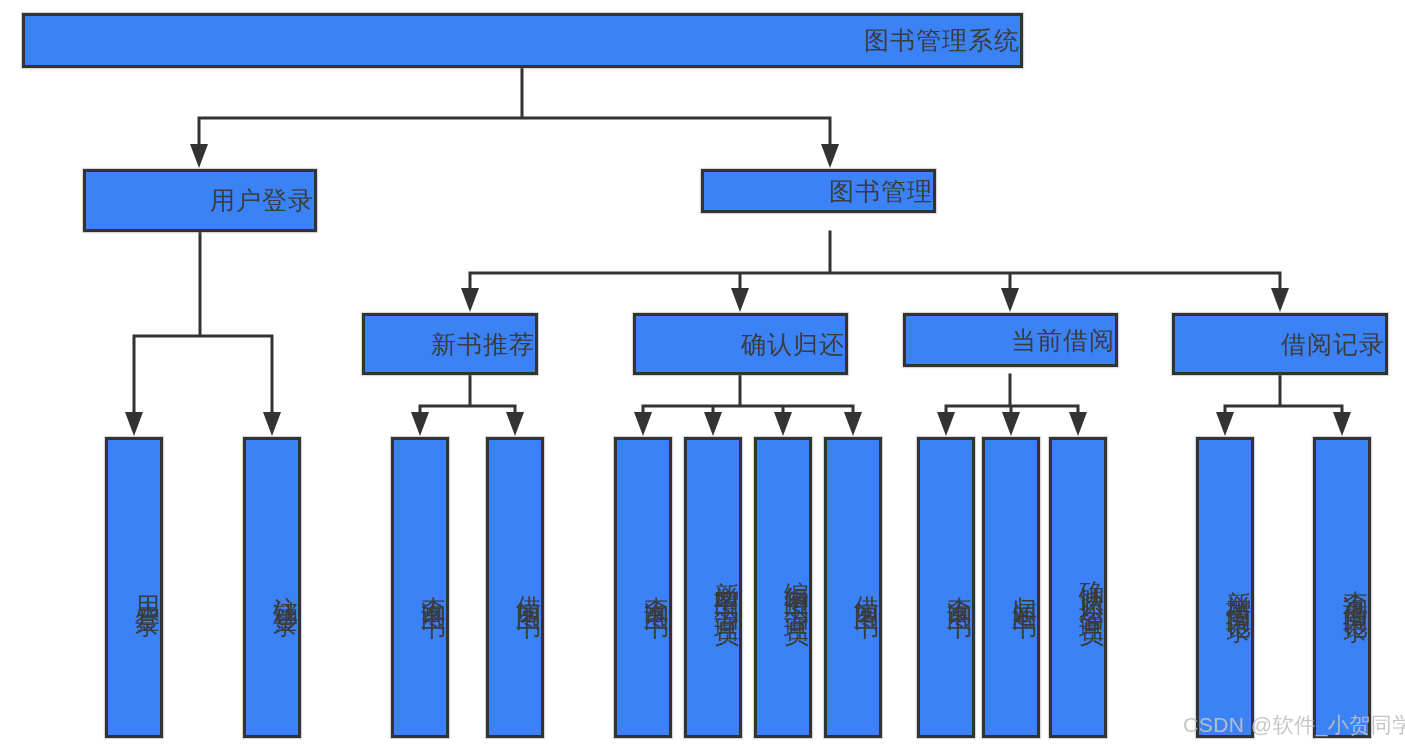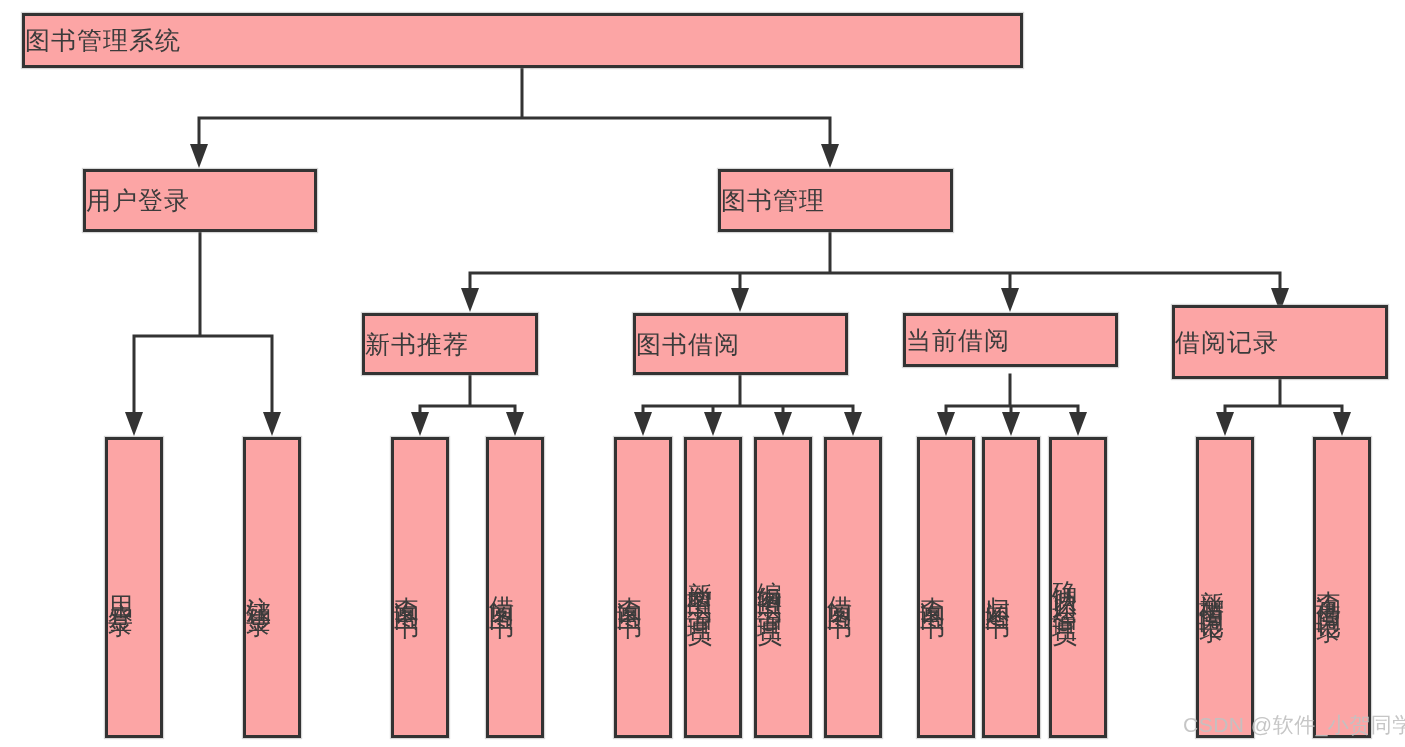--- a/index.html
+++ b/index.html
@@ -18,24 +18,24 @@
   .connectors {
     position: absolute;
     left: 0;
     top: 0;
     z-index: 0;
   }
   .box {
     position: absolute;
     box-sizing: border-box;
     border: 3px solid #333333;
-    background: #fca5a5;
+    background: #3b82f6;
     display: flex;
     align-items: center;
-    justify-content: flex-start;
+    justify-content: flex-end;
     color: #3b3b3b;
     z-index: 1;
     box-shadow: 0 0 1px 1px rgba(140,140,140,0.35);
   }
   .h-label {
     font-size: 25px;
     letter-spacing: 1px;
     white-space: nowrap;
   }
   .v-label {
@@ -118,34 +118,34 @@
          M1333 412 H1351 L1342 436 Z" fill="#333333" stroke="none"></path>
   </svg>
 
   <div class="box" style="left:22px;top:13px;width:1001px;height:55px">
     <span class="h-label">图书管理系统</span>
   </div>
 
   <div class="box" style="left:83px;top:169px;width:234px;height:63px">
     <span class="h-label">用户登录</span>
   </div>
-  <div class="box" style="left:718px;top:169px;width:235px;height:63px">
+  <div class="box" style="left:701px;top:169px;width:235px;height:44px">
     <span class="h-label">图书管理</span>
   </div>
 
   <div class="box" style="left:362px;top:313px;width:176px;height:62px">
     <span class="h-label">新书推荐</span>
   </div>
   <div class="box" style="left:633px;top:313px;width:215px;height:62px">
-    <span class="h-label">图书借阅</span>
+    <span class="h-label">确认归还</span>
   </div>
   <div class="box" style="left:903px;top:313px;width:215px;height:54px">
     <span class="h-label">当前借阅</span>
   </div>
-  <div class="box" style="left:1172px;top:305px;width:216px;height:74px">
+  <div class="box" style="left:1172px;top:313px;width:216px;height:62px">
     <span class="h-label">借阅记录</span>
   </div>
 
   <div class="box" style="left:105px;top:437px;width:58px;height:301px">
     <span class="v-label">用户登录</span>
   </div>
   <div class="box" style="left:243px;top:437px;width:58px;height:301px">
     <span class="v-label">注销登录</span>
   </div>
 

